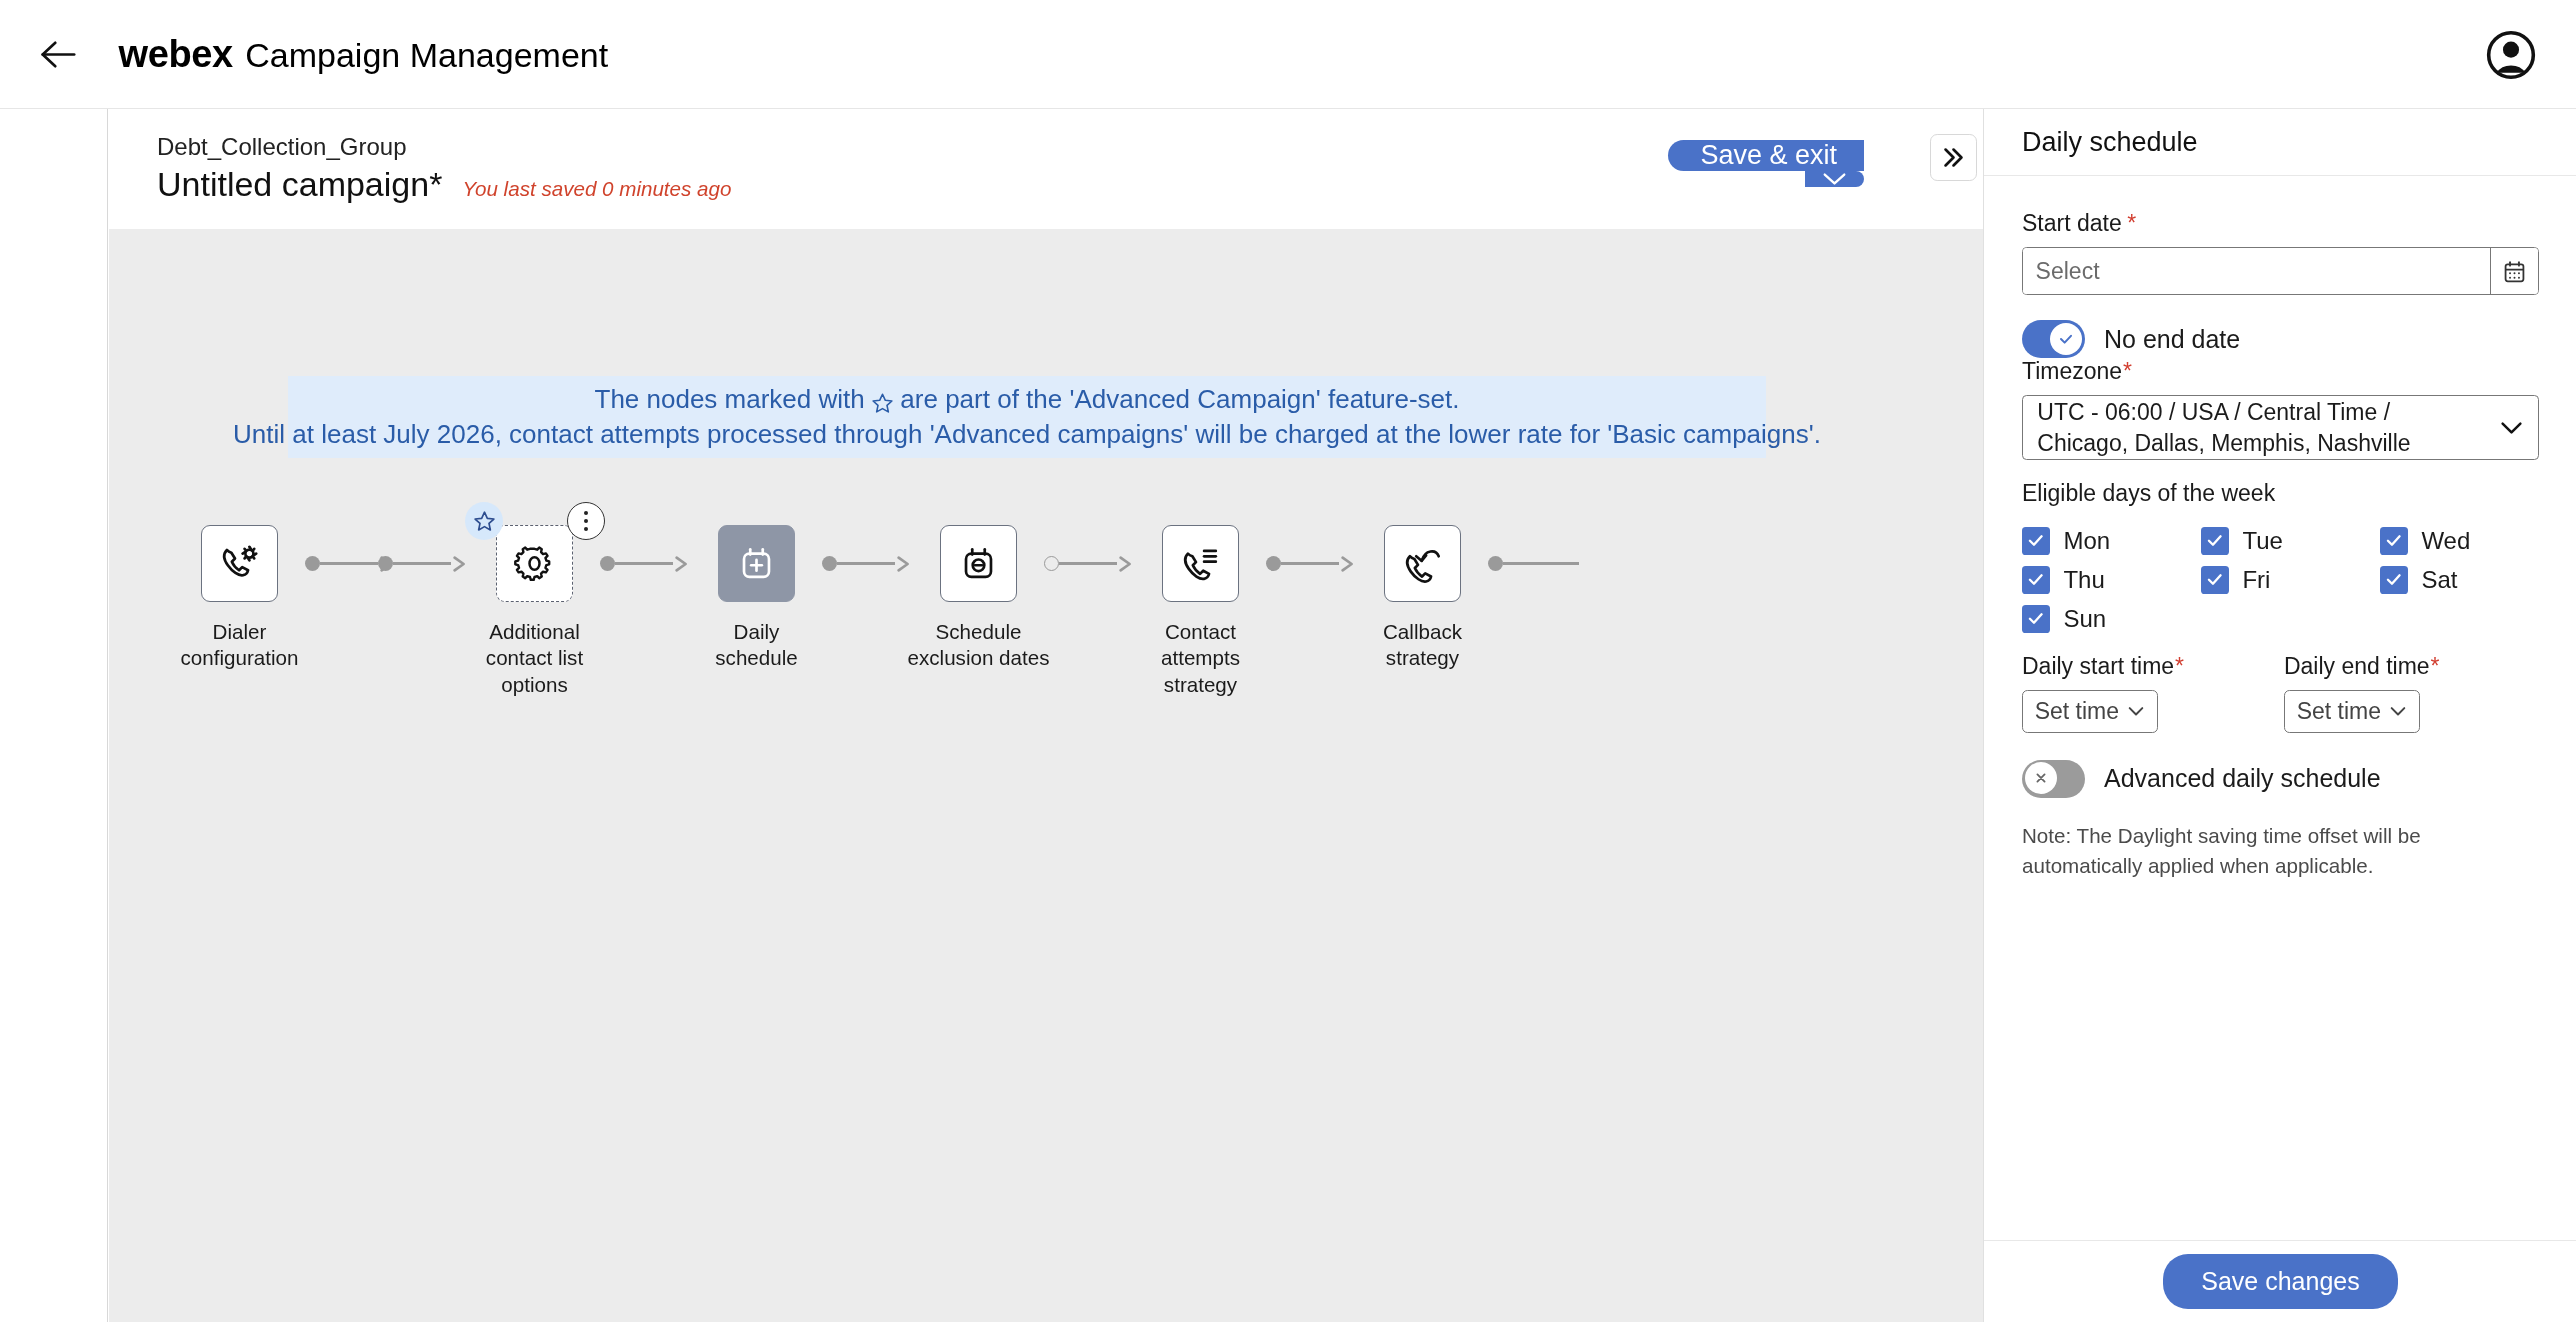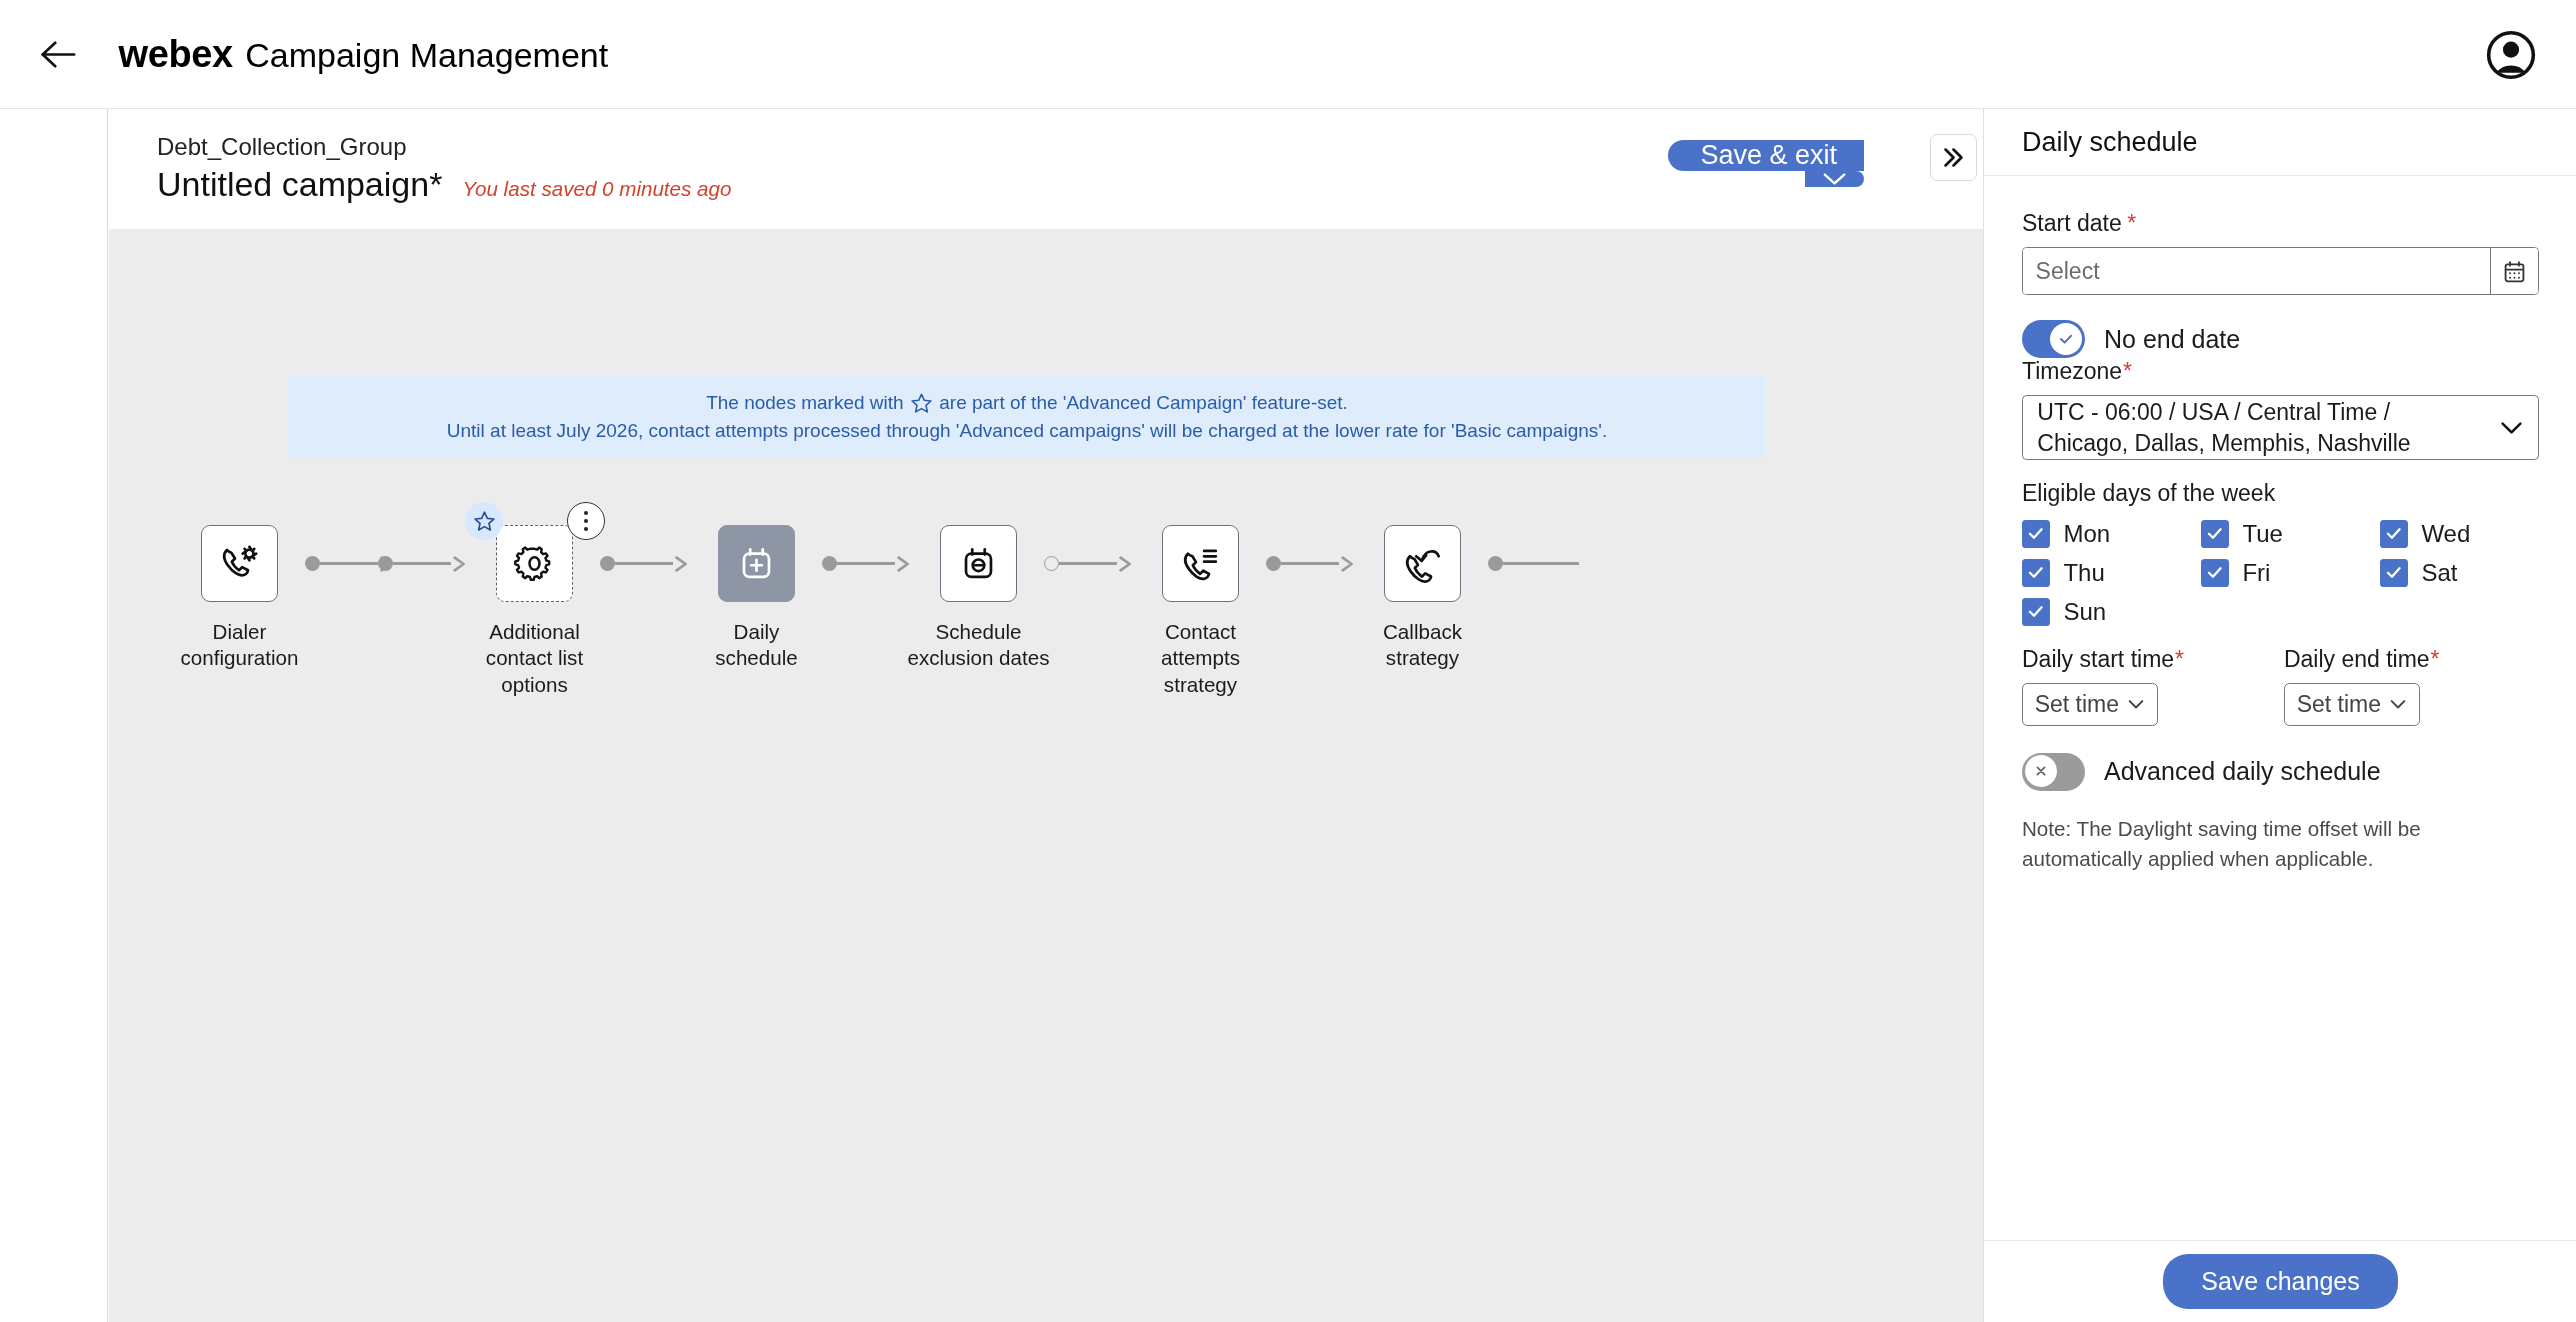--- a/index.html
+++ b/index.html
@@ -90,22 +90,22 @@
   
   .banner {
     position: absolute; left: 179px; top: 147px;
     width: 1478px; height: 82px;
     background: #dfecfb;
     display: flex; flex-direction: column;
     align-items: center; justify-content: center;
     gap: 4.5px;
   }
   .banner-line {
-    font-size: 19px; color: #2a5ca8;
-    display: flex; align-items: flex-start; gap: 6.3px;
+    font-size: 26px; color: #2a5ca8;
+    display: flex; align-items: flex-end; gap: 6.3px;
     white-space: nowrap;
   }
 
   
   .canvas {
     position: absolute; left: 0; top: 120px; width: 1874px; height: 1093px;
     background: #ececec; overflow: hidden;
   }
   .flow {
     position: absolute; left: 56px; top: 296px;
@@ -211,21 +211,21 @@
   .tz-select {
     width: 517px; height: 65px;
     border: 1.3px solid #777; border-radius: 4.5px;
     display: flex; align-items: center; justify-content: space-between;
     padding: 0 14.3px; cursor: pointer; background: #fff; gap: 45px;
   }
   .tz-text { font-size: 23px; color: #1b1b1b; line-height: 1.32; }
 
   .days-grid {
     display: grid; grid-template-columns: 179px 179px 1fr;
-    row-gap: 10.8px; margin-top: 13px;
+    row-gap: 10.8px; margin-top: 20px;
   }
   .day-item { display: flex; align-items: center; gap: 13.4px; cursor: pointer; }
   .checkbox {
     width: 28px; height: 28px; border-radius: 3.6px; background: #4a72c8;
     display: flex; align-items: center; justify-content: center; flex: none;
   }
   .day-label { font-size: 24px; color: #1b1b1b; }
 
   .time-row { display: flex; gap: 100px; margin-top: 20px; }
   .time-col { display: flex; flex-direction: column; }

